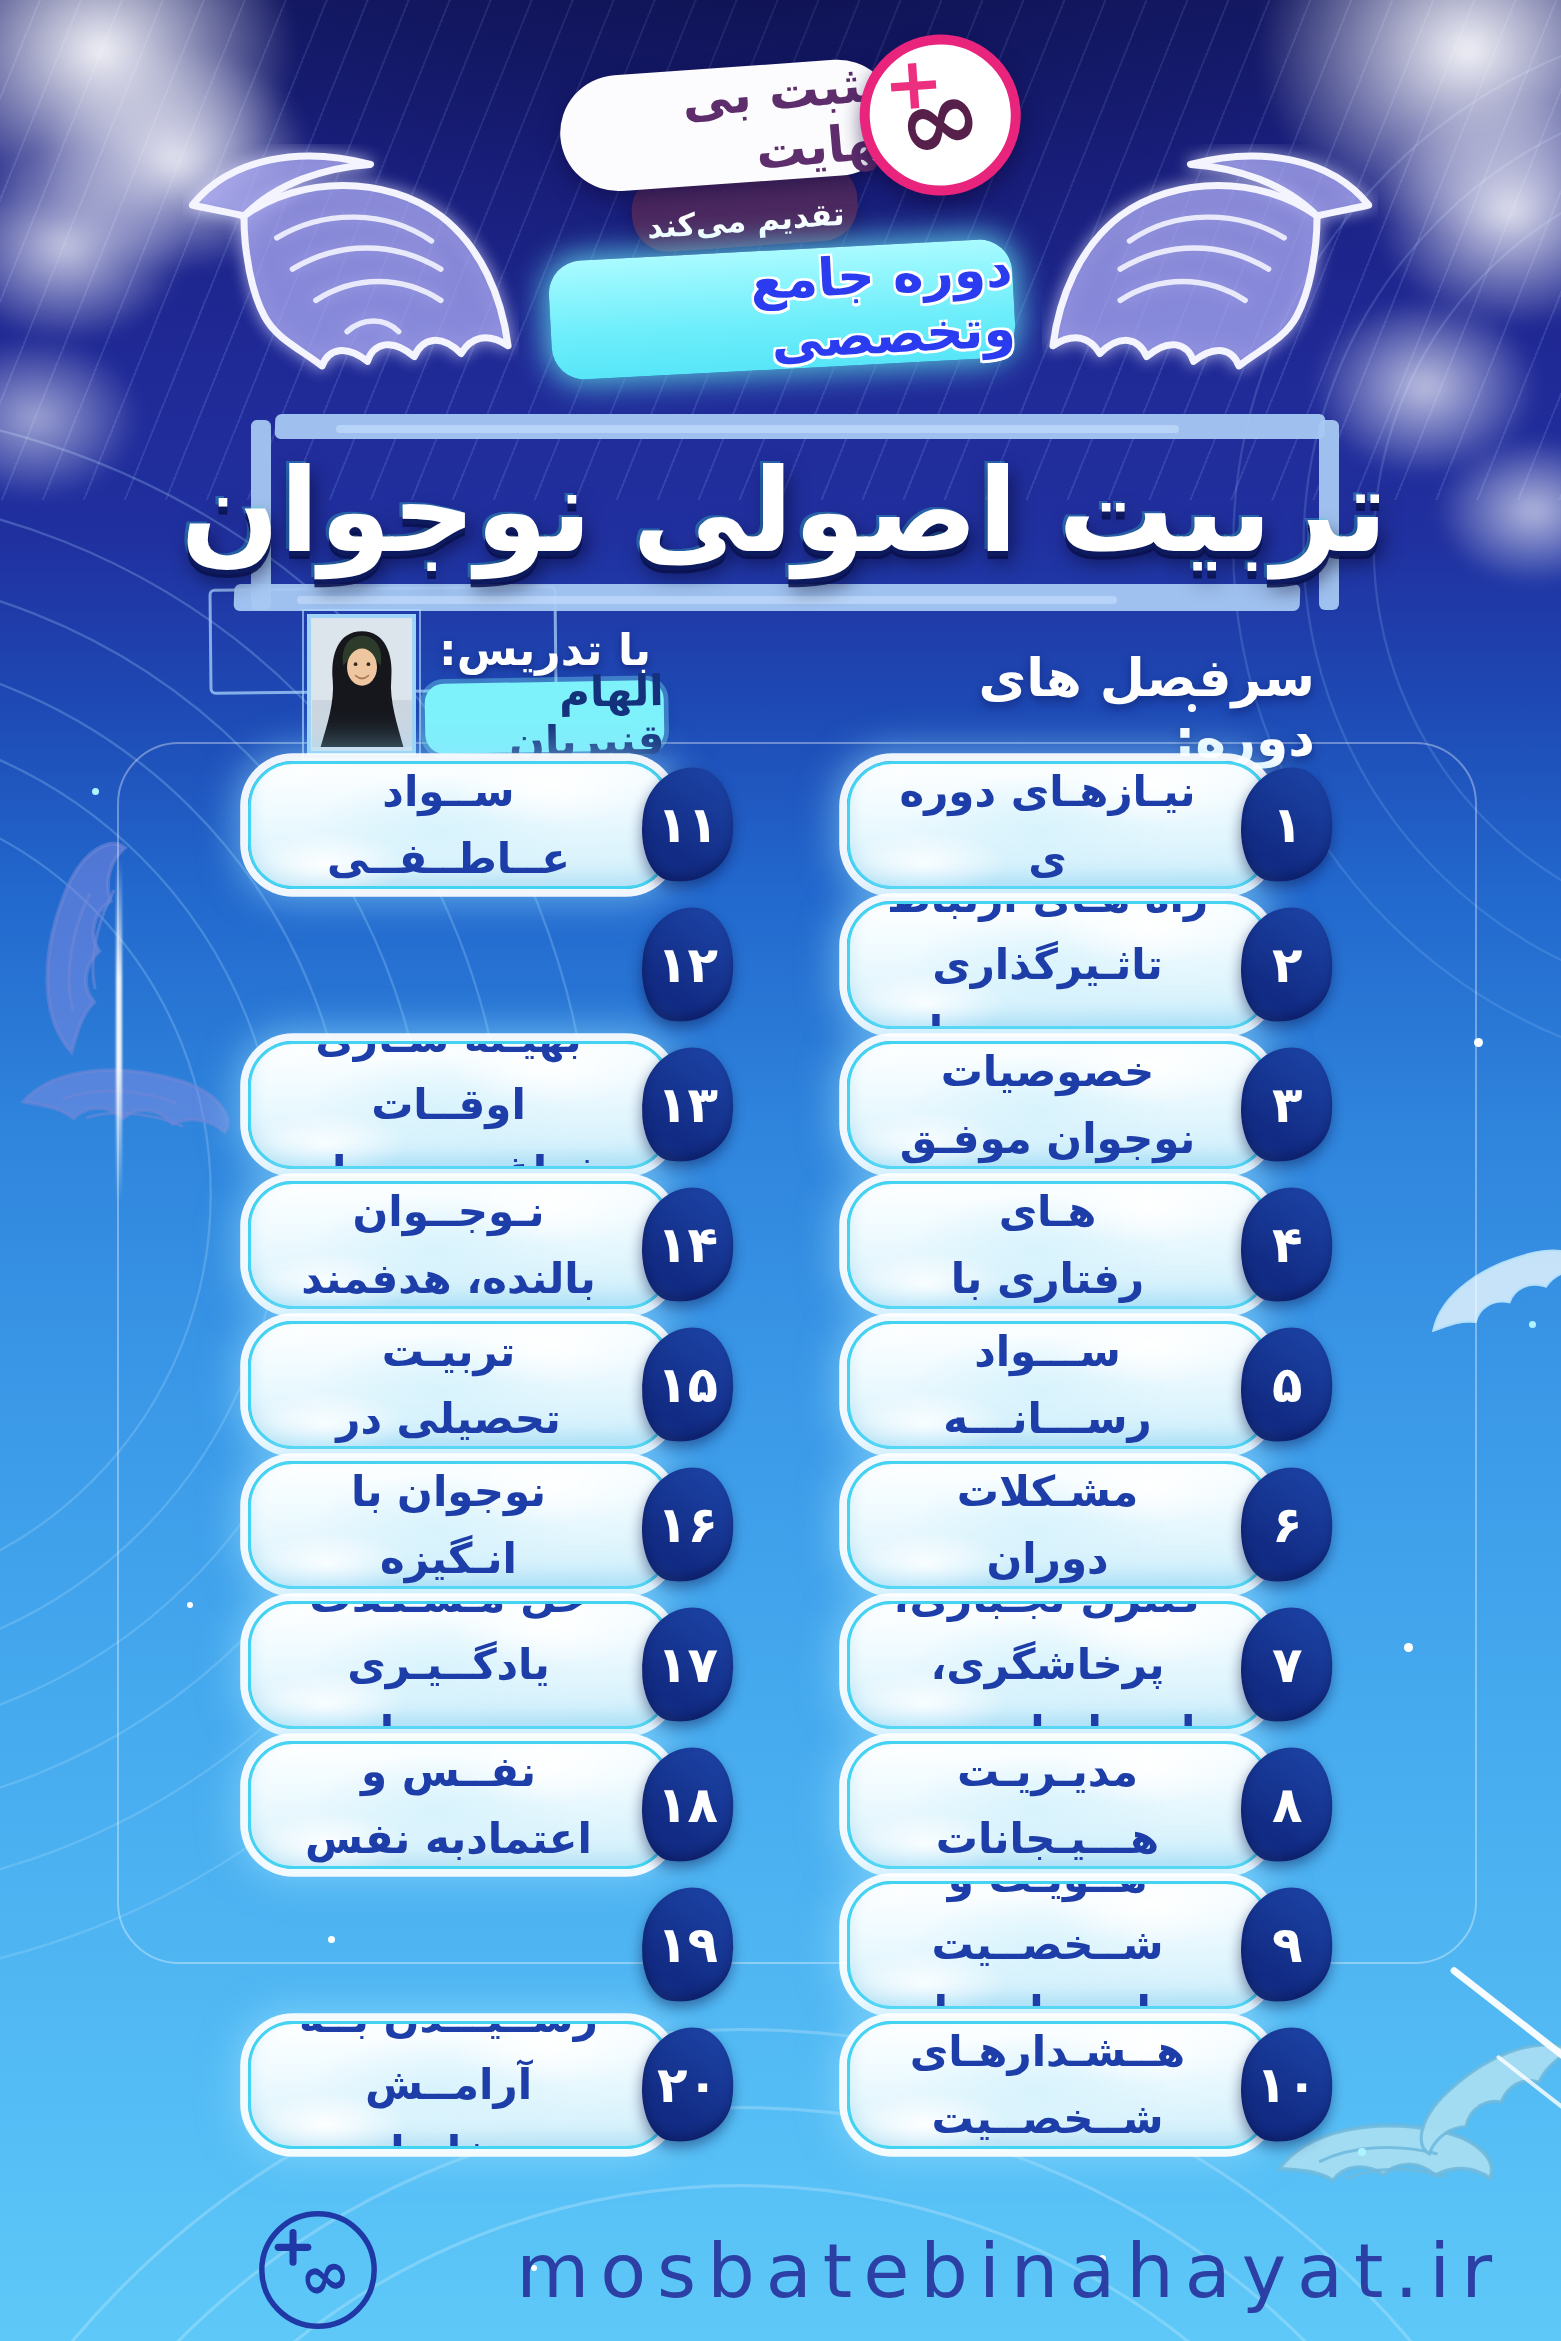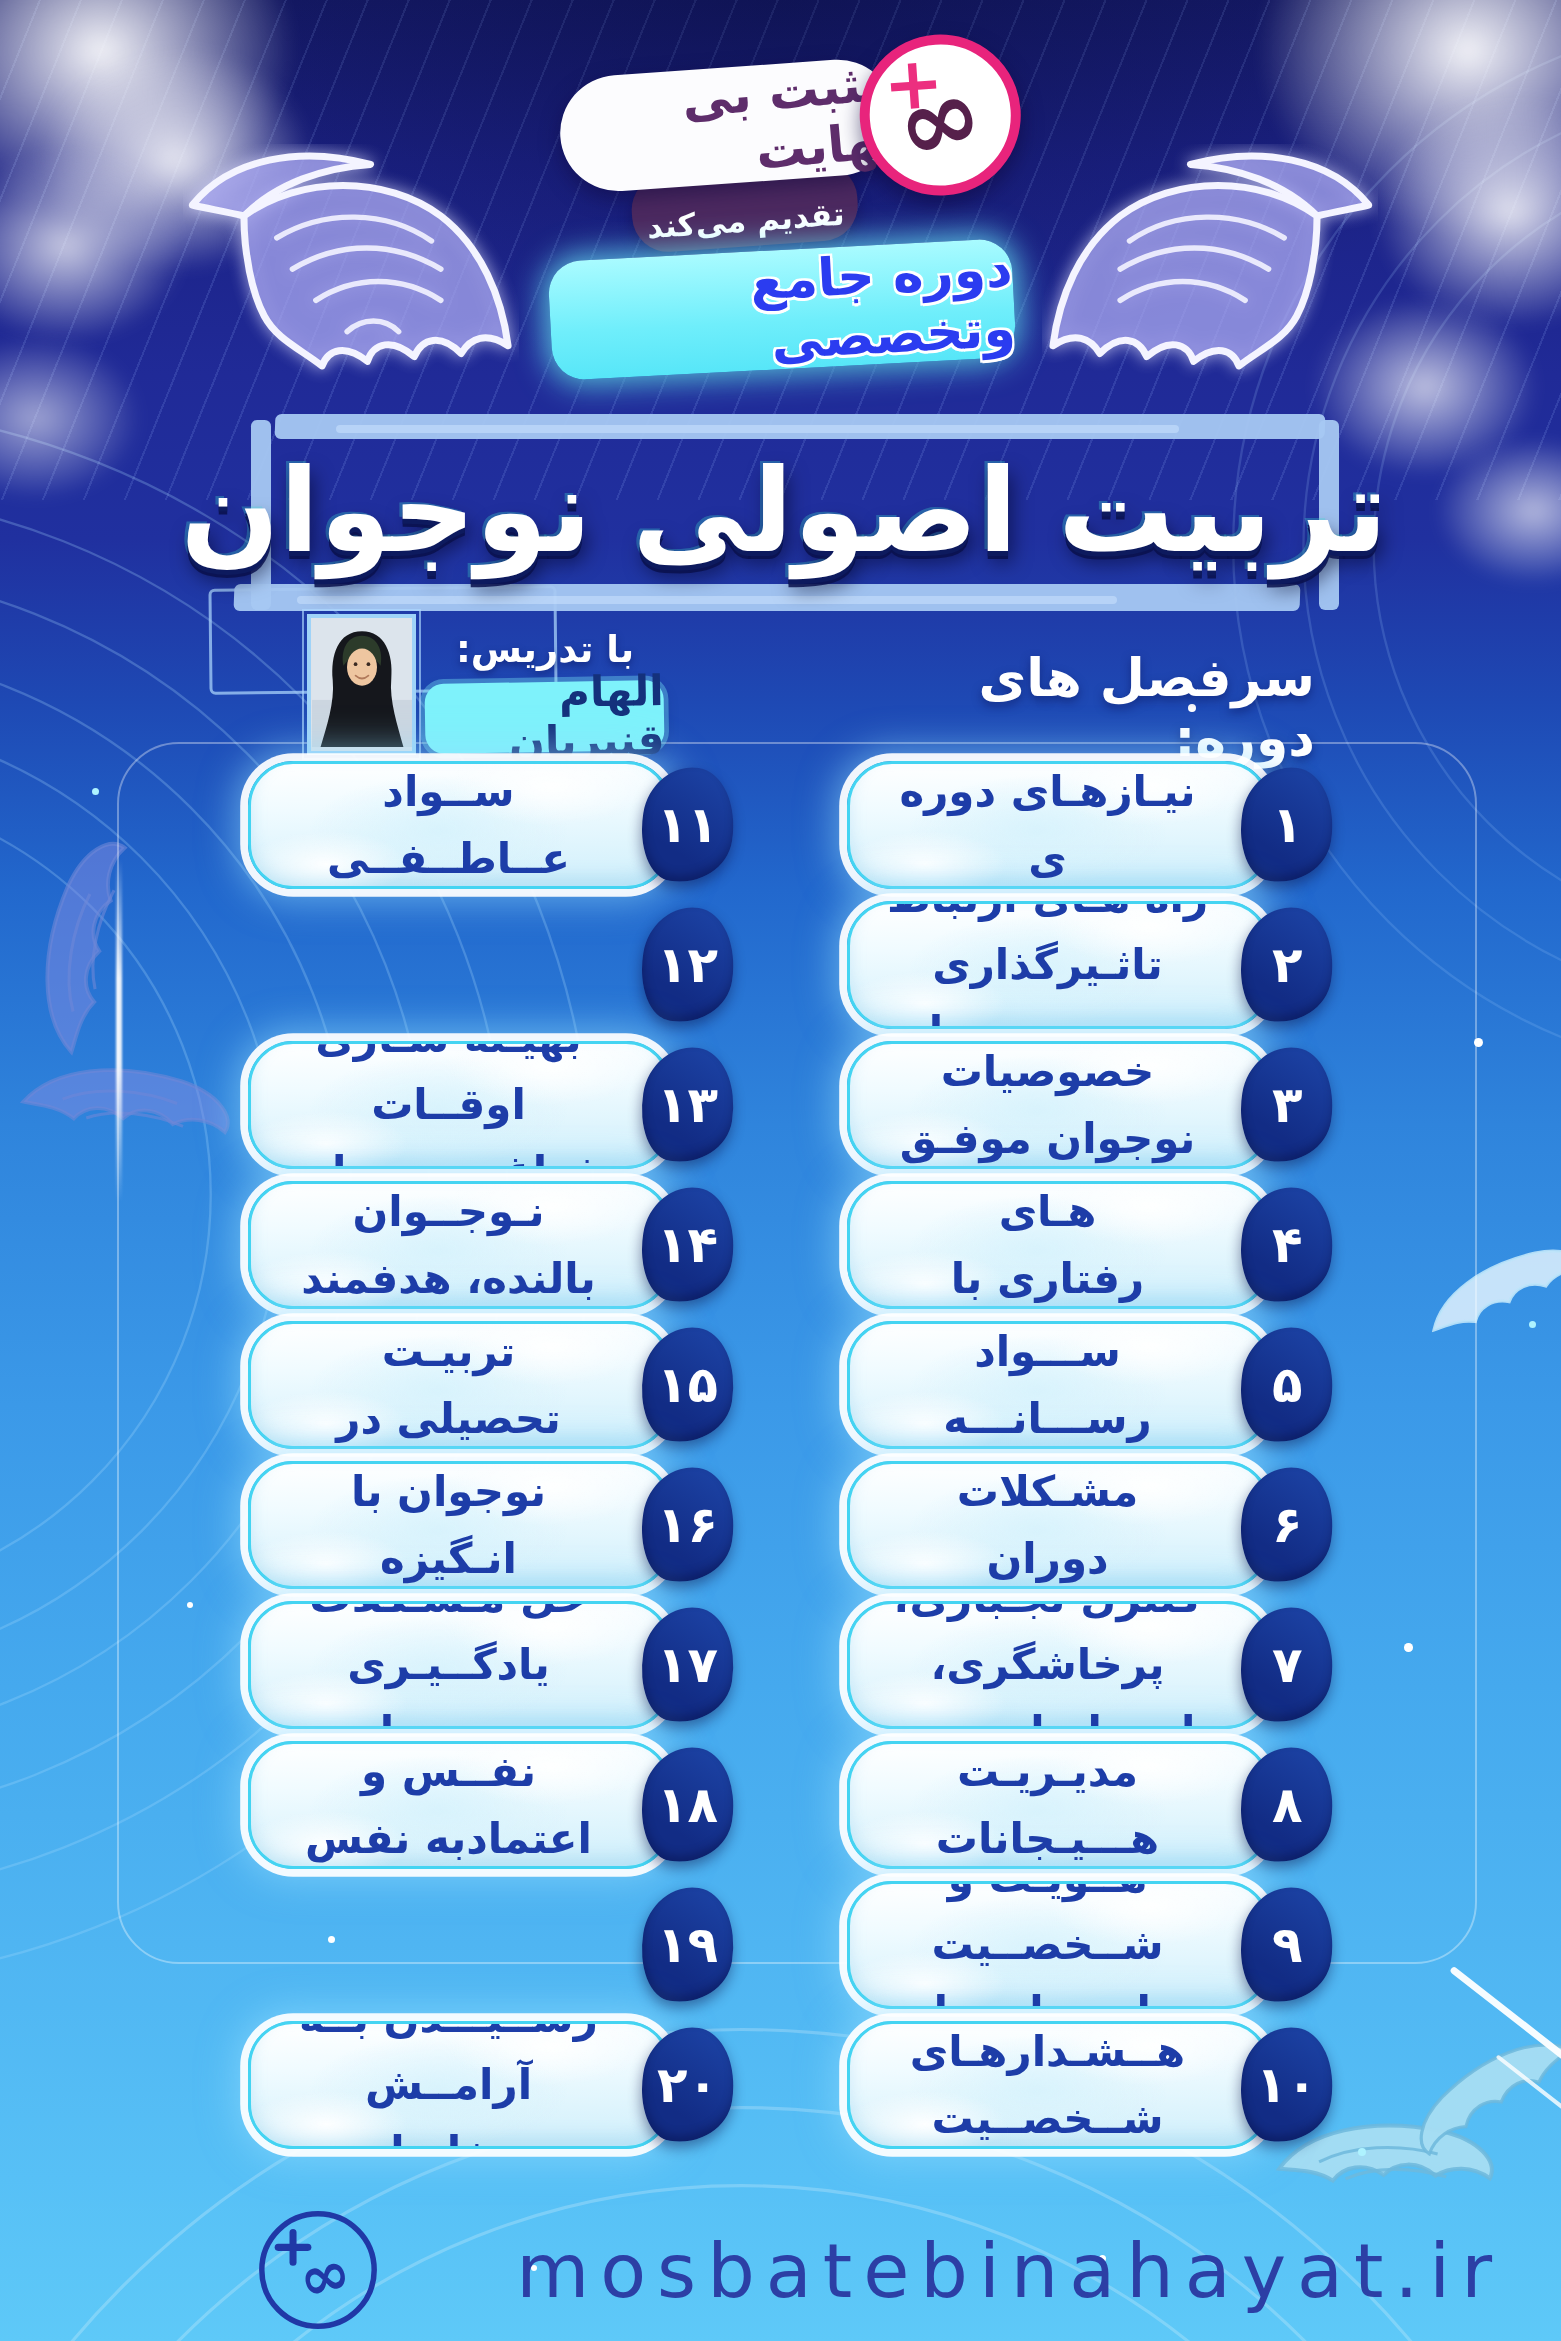--- a/index.html
+++ b/index.html
@@ -64,21 +64,21 @@
   .g-capl{left:251px;top:420px;width:20px;height:190px;}
   .g-capr{left:1319px;top:420px;width:20px;height:190px;}
   .main-title{position:absolute;left:265px;top:428px;width:1038px;height:164px;display:flex;align-items:center;justify-content:center;}
   .main-title span{font-size:116px;font-weight:bold;color:#ffffff;white-space:nowrap;
     text-shadow:0 4.7px 0 #0d1a5e,0 7.8px 0 rgba(9,16,76,.85),3.9px 11px 19px rgba(0,0,30,.55),-3.1px -2.3px 0 rgba(64,228,216,.3);}
 
   
   .photo{position:absolute;left:307px;top:614px;width:109px;height:141px;border:4.7px solid #9fd3f8;
     outline:2.3px solid rgba(175,218,255,.65);outline-offset:3.9px;background:#dde3ea;z-index:4;}
   .inst-label{position:absolute;left:428px;top:621px;width:234px;height:56px;display:flex;align-items:center;justify-content:center;}
-  .inst-label span{font-size:37px;font-weight:bold;color:#ffffff;text-shadow:0 3.1px 7.8px rgba(10,20,90,.5);}
+  .inst-label span{font-size:44px;font-weight:bold;color:#ffffff;text-shadow:0 3.1px 7.8px rgba(10,20,90,.5);}
   .inst-name{position:absolute;left:425px;top:682px;width:239px;height:70px;background:#7ef2fb;border-radius:19px;
     transform:rotate(-1deg);display:flex;align-items:center;justify-content:center;
     box-shadow:0 0 0 4.7px rgba(126,242,251,.35),0 6.2px 14px rgba(10,30,100,.35);}
   .inst-name span{font-size:42px;font-weight:bold;color:#14317c;}
 
   
   .list-heading{position:absolute;left:847px;top:673px;width:468px;height:70px;display:flex;align-items:center;justify-content:center;}
   .list-heading span{font-size:52px;font-weight:bold;color:#ffffff;text-shadow:0 3.9px 9.4px rgba(10,20,90,.5);}
   .col{position:absolute;top:756px;width:488px;display:grid;grid-template-rows:repeat(10,140px);z-index:5;}
   #col-left{left:248px;}

